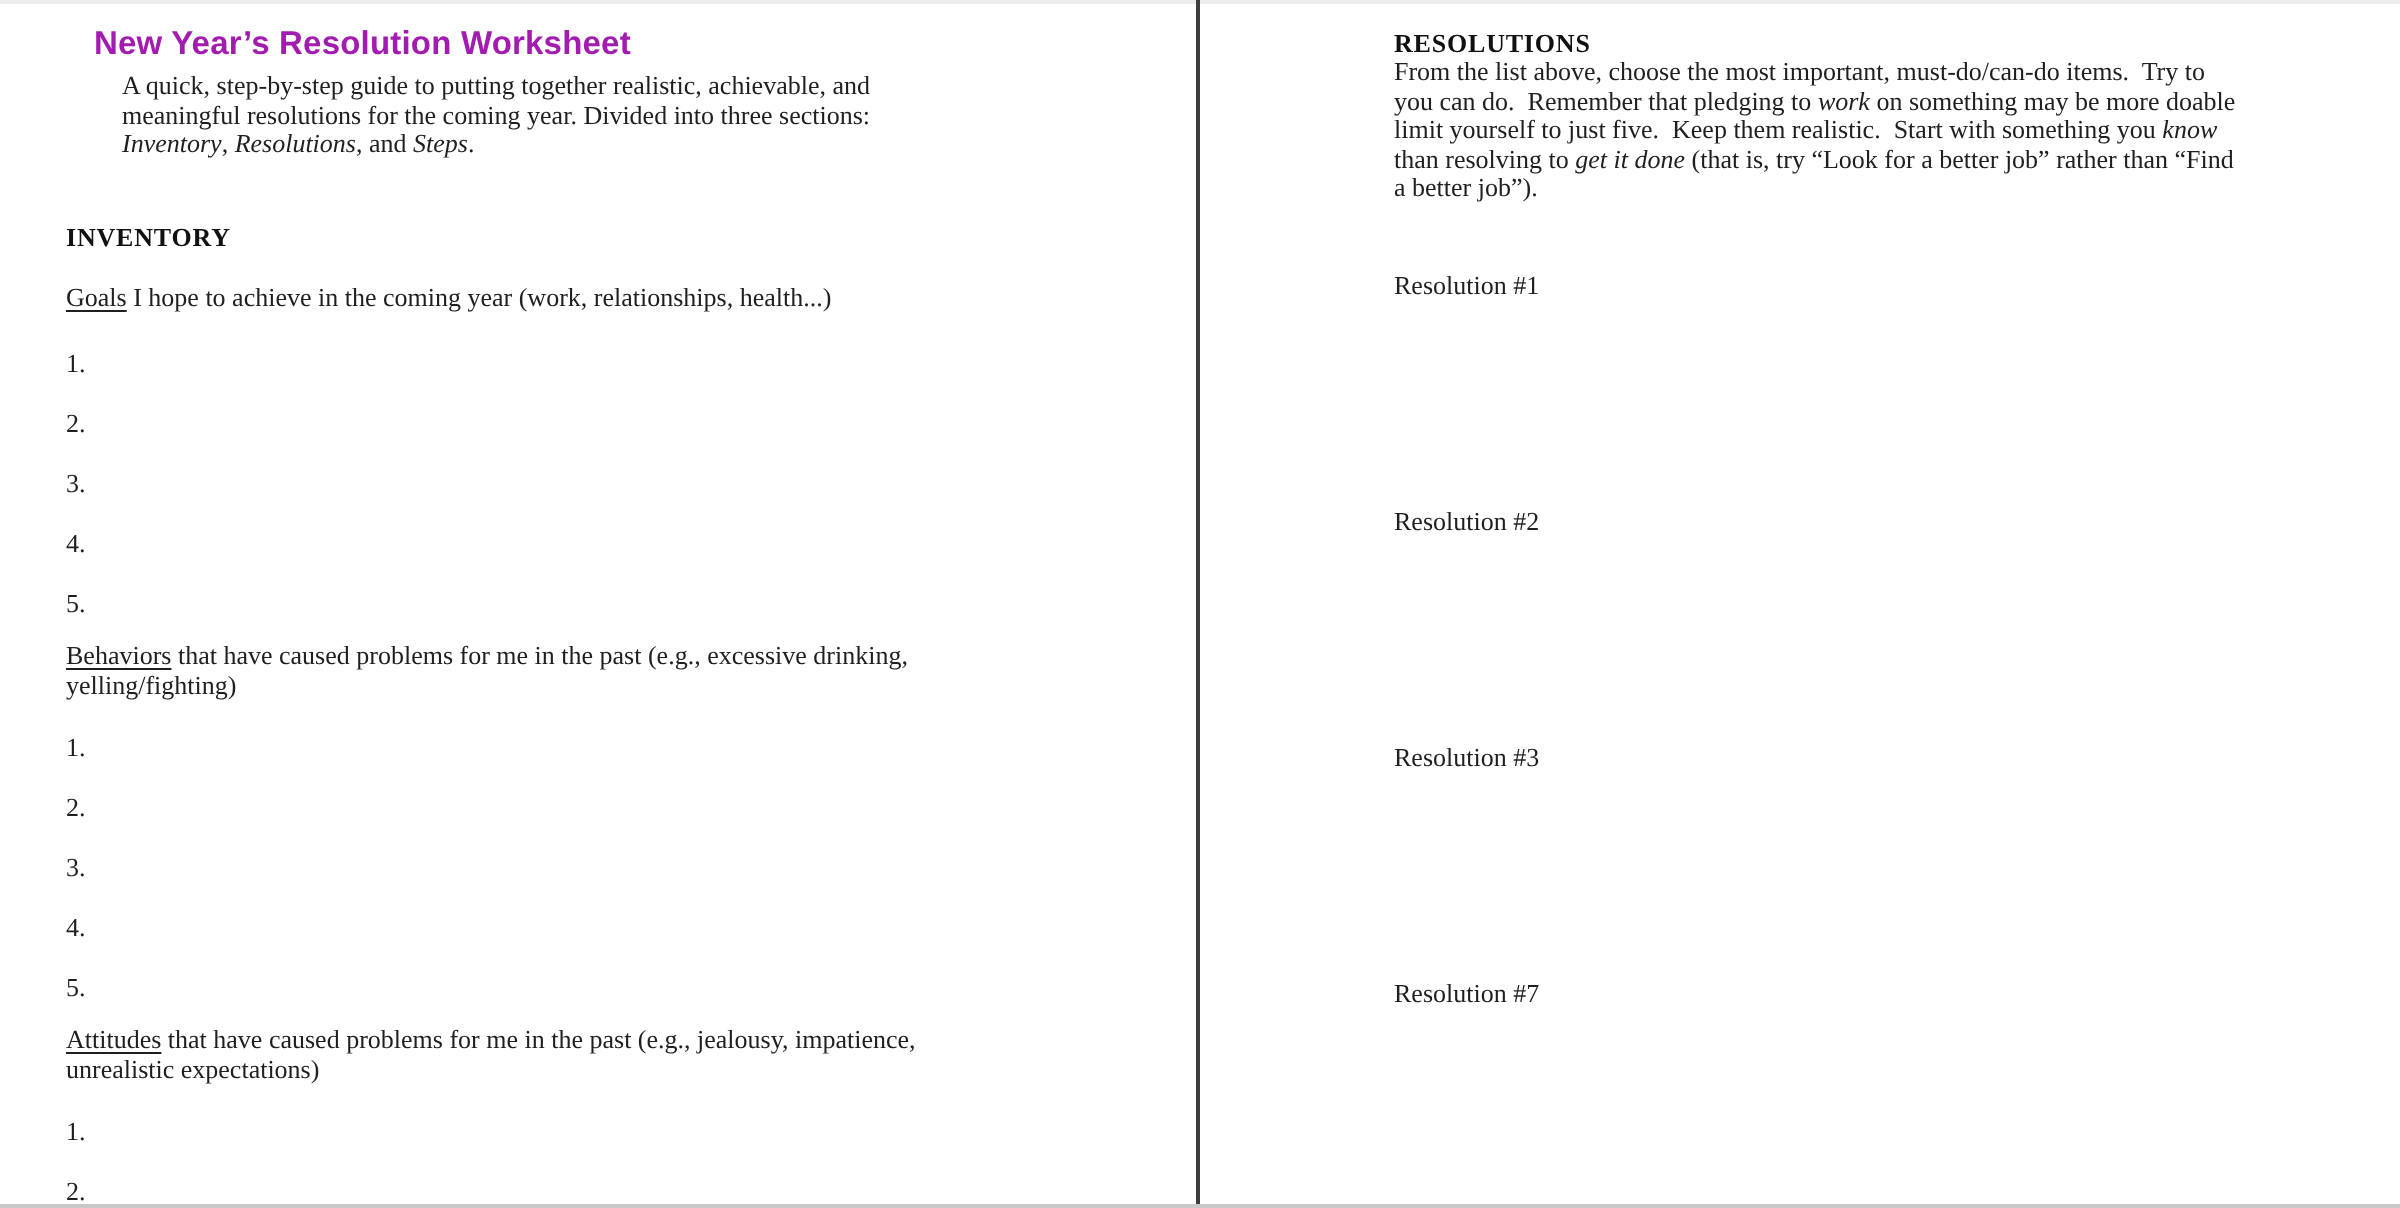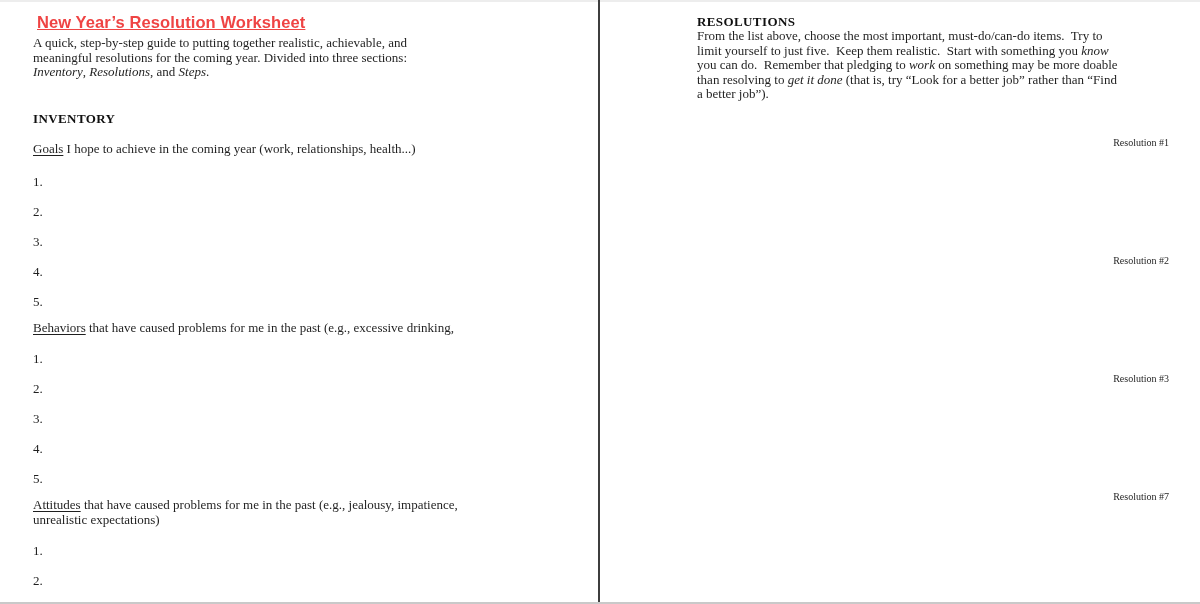--- a/index.html
+++ b/index.html
@@ -29,27 +29,26 @@
   }
   .col-right {
     position: absolute; left: 697px; top: 0; width: 472px;
   }
   .doc-title {
     font-family: "Liberation Sans", sans-serif;
     font-weight: 700;
     font-size: 16.5px;
     line-height: 20px;
     letter-spacing: 0.1px;
-    color: #ef4444;
-    margin: 12px 0 0 4px;
-    text-decoration: underline;
+    color: #a21caf;
+    margin: 12px 0 0 14px;
   }
   .rline { white-space: pre; font-size: 13px; line-height: 14.5px; }
   .lead .rline { line-height: 15px; }
-  .intro { margin-top: 4px; }
+  .intro { margin-top: 4px; margin-left: 28px; }
   .sec-heading {
     font-size: 13px;
     font-weight: 700;
     line-height: 15px;
     letter-spacing: 0.4px;
     color: #111111;
     margin: 31.5px 0 0 0;
   }
   .res-heading {
     font-size: 13px;
@@ -60,24 +59,23 @@
     margin: 14px 0 0 0;
   }
   .lead-goals { margin-top: 15px; }
   .lead-behaviors, .lead-attitudes { margin-top: 11px; }
   .numlist-goals { margin-top: 18px; }
   .numlist-behaviors, .numlist-attitudes { margin-top: 16px; }
   .numitem { font-size: 13px; line-height: 15px; }
   .numitem + .numitem { margin-top: 15px; }
   .para { }
   .res-item {
-    font-size: 10px;
+    font-size: 13px;
     line-height: 15px;
     margin-top: 103px;
-    text-align: right;
   }
   .res-item:first-child { margin-top: 33.5px; }
   em { font-style: italic; }
   u { text-decoration: underline; text-underline-offset: 2px; }
 </style>
 </head>
 <body>
 
 <div class="page">
   <div class="edge-top"></div>
@@ -102,20 +100,21 @@
           <div class="numitem">2.</div>
           <div class="numitem">3.</div>
           <div class="numitem">4.</div>
           <div class="numitem">5.</div>
         </div>
     </section>
 
     <section>
       <div class="lead lead-behaviors">
           <div class="rline"><u>Behaviors</u><span> that have caused problems for me in the past (e.g., excessive drinking,</span></div>
+          <div class="rline"><span>yelling/fighting)</span></div>
         </div>
       <div class="numlist numlist-behaviors">
           <div class="numitem">1.</div>
           <div class="numitem">2.</div>
           <div class="numitem">3.</div>
           <div class="numitem">4.</div>
           <div class="numitem">5.</div>
         </div>
     </section>
 
@@ -131,22 +130,22 @@
     </section>
   </div>
 
   <div class="divider"></div>
 
   <div class="col-right">
     <h2 class="res-heading">RESOLUTIONS</h2>
 
     <div class="para">
         <div class="rline"><span>From the list above, choose the most important, must-do/can-do items.  Try to</span></div>
+        <div class="rline"><span>you can do.  Remember that pledging to </span><em>work</em><span> on something may be more doable</span></div>
         <div class="rline"><span>limit yourself to just five.  Keep them realistic.  Start with something you </span><em>know</em></div>
-        <div class="rline"><span>you can do.  Remember that pledging to </span><em>work</em><span> on something may be more doable</span></div>
         <div class="rline"><span>than resolving to </span><em>get it done</em><span> (that is, try “Look for a better job” rather than “Find</span></div>
         <div class="rline"><span>a better job”).</span></div>
       </div>
 
     <div>
         <div class="res-item">Resolution #1</div>
         <div class="res-item">Resolution #2</div>
         <div class="res-item">Resolution #3</div>
         <div class="res-item">Resolution #7</div>
       </div>

